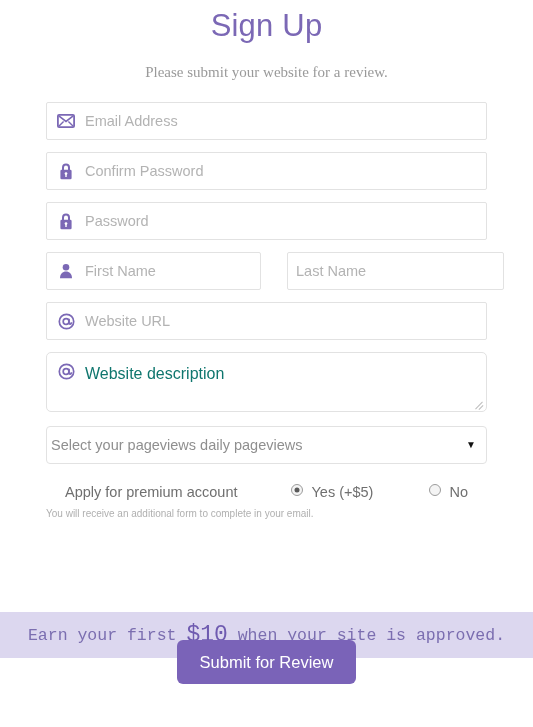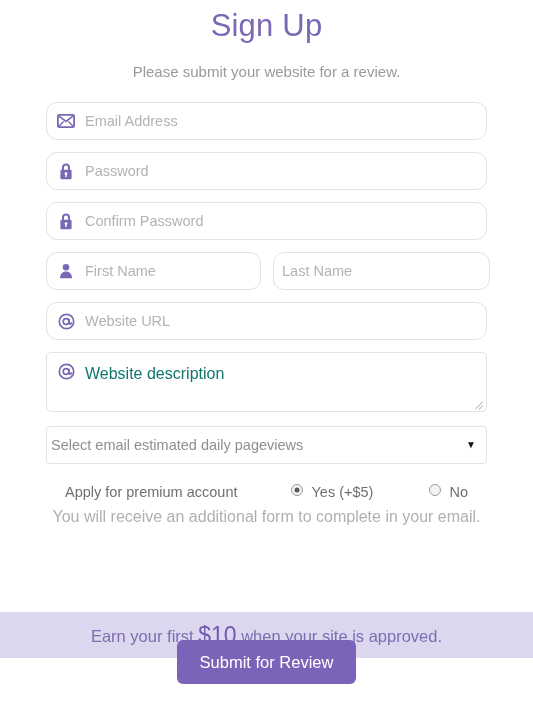--- a/index.html
+++ b/index.html
@@ -30,20 +30,21 @@
     margin: 0;
     padding-top: 8px;
     letter-spacing: 0.2px;
   }
   .subtitle-block {
     text-align: center;
     margin-top: 16px;
     color: #9a9a9a;
     font-size: 15px;
     line-height: 24px;
+    font-family: Liberation Serif, serif;
   }
   .subtitle-line {
     display: block;
     white-space: nowrap;
   }
 
   
   .form {
     margin-top: 18px;
     padding: 0 46px;
@@ -51,28 +52,28 @@
   }
   .field-row {
     display: flex;
     margin-bottom: 12px;
   }
   .field {
     position: relative;
     display: flex;
     align-items: center;
     border: 1px solid #e2e2e2;
-    border-radius: 11px;
+    border-radius: 2px;
     background: #ffffff;
     height: 38px;
     box-sizing: border-box;
     flex: 1 1 auto;
   }
   .field.full { width: 441px; }
-  .field.half-left { width: 215px; flex: 0 0 215px; margin-right: 12px; }
+  .field.half-left { width: 215px; flex: 0 0 215px; margin-right: 26px; }
   .field.half-right { width: 217px; flex: 0 0 217px; }
 
   .field .icon {
     width: 38px;
     min-width: 38px;
     display: flex;
     align-items: center;
     justify-content: center;
     color: #7b68b5;
   }
@@ -198,42 +199,42 @@
     width: 5px;
     height: 5px;
     border-radius: 50%;
     background: #5a5a5a;
     left: 50%;
     top: 50%;
     transform: translate(-50%, -50%);
   }
   .radio-text { color: #6f6f6f; font-size: 14.5px; white-space: nowrap; }
   .premium-note {
-    text-align: center;
     color: #b0b0b0;
-    font-size: 16px;
+    font-size: 10px;
     margin-top: 8px;
   }
 
   
   .promo {
     position: absolute;
     left: 0;
     top: 612px;
     width: 533px;
     height: 46px;
     background: #dcd7ef;
     display: flex;
     align-items: center;
     justify-content: center;
   }
   .promo-text {
     color: #7b6eb0;
     font-size: 16.5px;
     white-space: nowrap;
+    font-family: Liberation Mono, monospace;
   }
   .promo-amount {
     color: #6f5bb0;
     font-size: 23px;
     vertical-align: -1px;
   }
 
   
   .submit-wrap {
     position: absolute;
@@ -288,35 +289,35 @@
     <div class="field-row">
       <div class="field full">
         <span class="icon">
           <svg width="14" height="17" viewBox="0 0 14 17" aria-hidden="true">
             <path d="M4 7 V4.6 A3 3 0 0 1 10 4.6 V7" fill="none" stroke="#7b68b5" stroke-width="2"></path>
             <rect x="1.4" y="6.8" width="11.2" height="9.4" rx="1.3" fill="#7b68b5"></rect>
             <circle cx="7" cy="10.6" r="1.35" fill="#ffffff"></circle>
             <rect x="6.3" y="10.8" width="1.4" height="3.2" fill="#ffffff"></rect>
           </svg>
         </span>
-        <span class="placeholder">Password</span>
+        <span class="placeholder">Confirm Password</span>
       </div>
     </div>
 
     <div class="field-row">
       <div class="field full">
         <span class="icon">
           <svg width="14" height="17" viewBox="0 0 14 17" aria-hidden="true">
             <path d="M4 7 V4.6 A3 3 0 0 1 10 4.6 V7" fill="none" stroke="#7b68b5" stroke-width="2"></path>
             <rect x="1.4" y="6.8" width="11.2" height="9.4" rx="1.3" fill="#7b68b5"></rect>
             <circle cx="7" cy="10.6" r="1.35" fill="#ffffff"></circle>
             <rect x="6.3" y="10.8" width="1.4" height="3.2" fill="#ffffff"></rect>
           </svg>
         </span>
-        <span class="placeholder">Confirm Password</span>
+        <span class="placeholder">Password</span>
       </div>
     </div>
 
     <div class="field-row">
       <div class="field half-left">
         <span class="icon">
           <svg width="14" height="16" viewBox="0 0 14 16" aria-hidden="true">
             <circle cx="7" cy="4.2" r="3.3" fill="#7b68b5"></circle>
             <path d="M1 15.2 C1 10.6 3.6 8.4 7 8.4 C10.4 8.4 13 10.6 13 15.2 Z" fill="#7b68b5"></path>
           </svg>
@@ -351,21 +352,21 @@
         </svg>
       </span>
       <span class="placeholder">Website description</span>
       <span class="resize-handle">
         <span class="rh1"></span>
         <span class="rh2"></span>
       </span>
     </div>
 
     <div class="select-box">
-      <span class="select-value">Select email estimated daily pageviews</span>
+      <span class="select-value">Select your pageviews daily pageviews</span>
       <span class="caret">▼</span>
     </div>
 
     <div class="premium-row">
       <span class="premium-label">Apply for premium account</span>
       <span class="radio-item">
         <span class="radio checked"></span>
         <span class="radio-text">Yes (+$5)</span>
       </span>
       <span class="radio-item">

